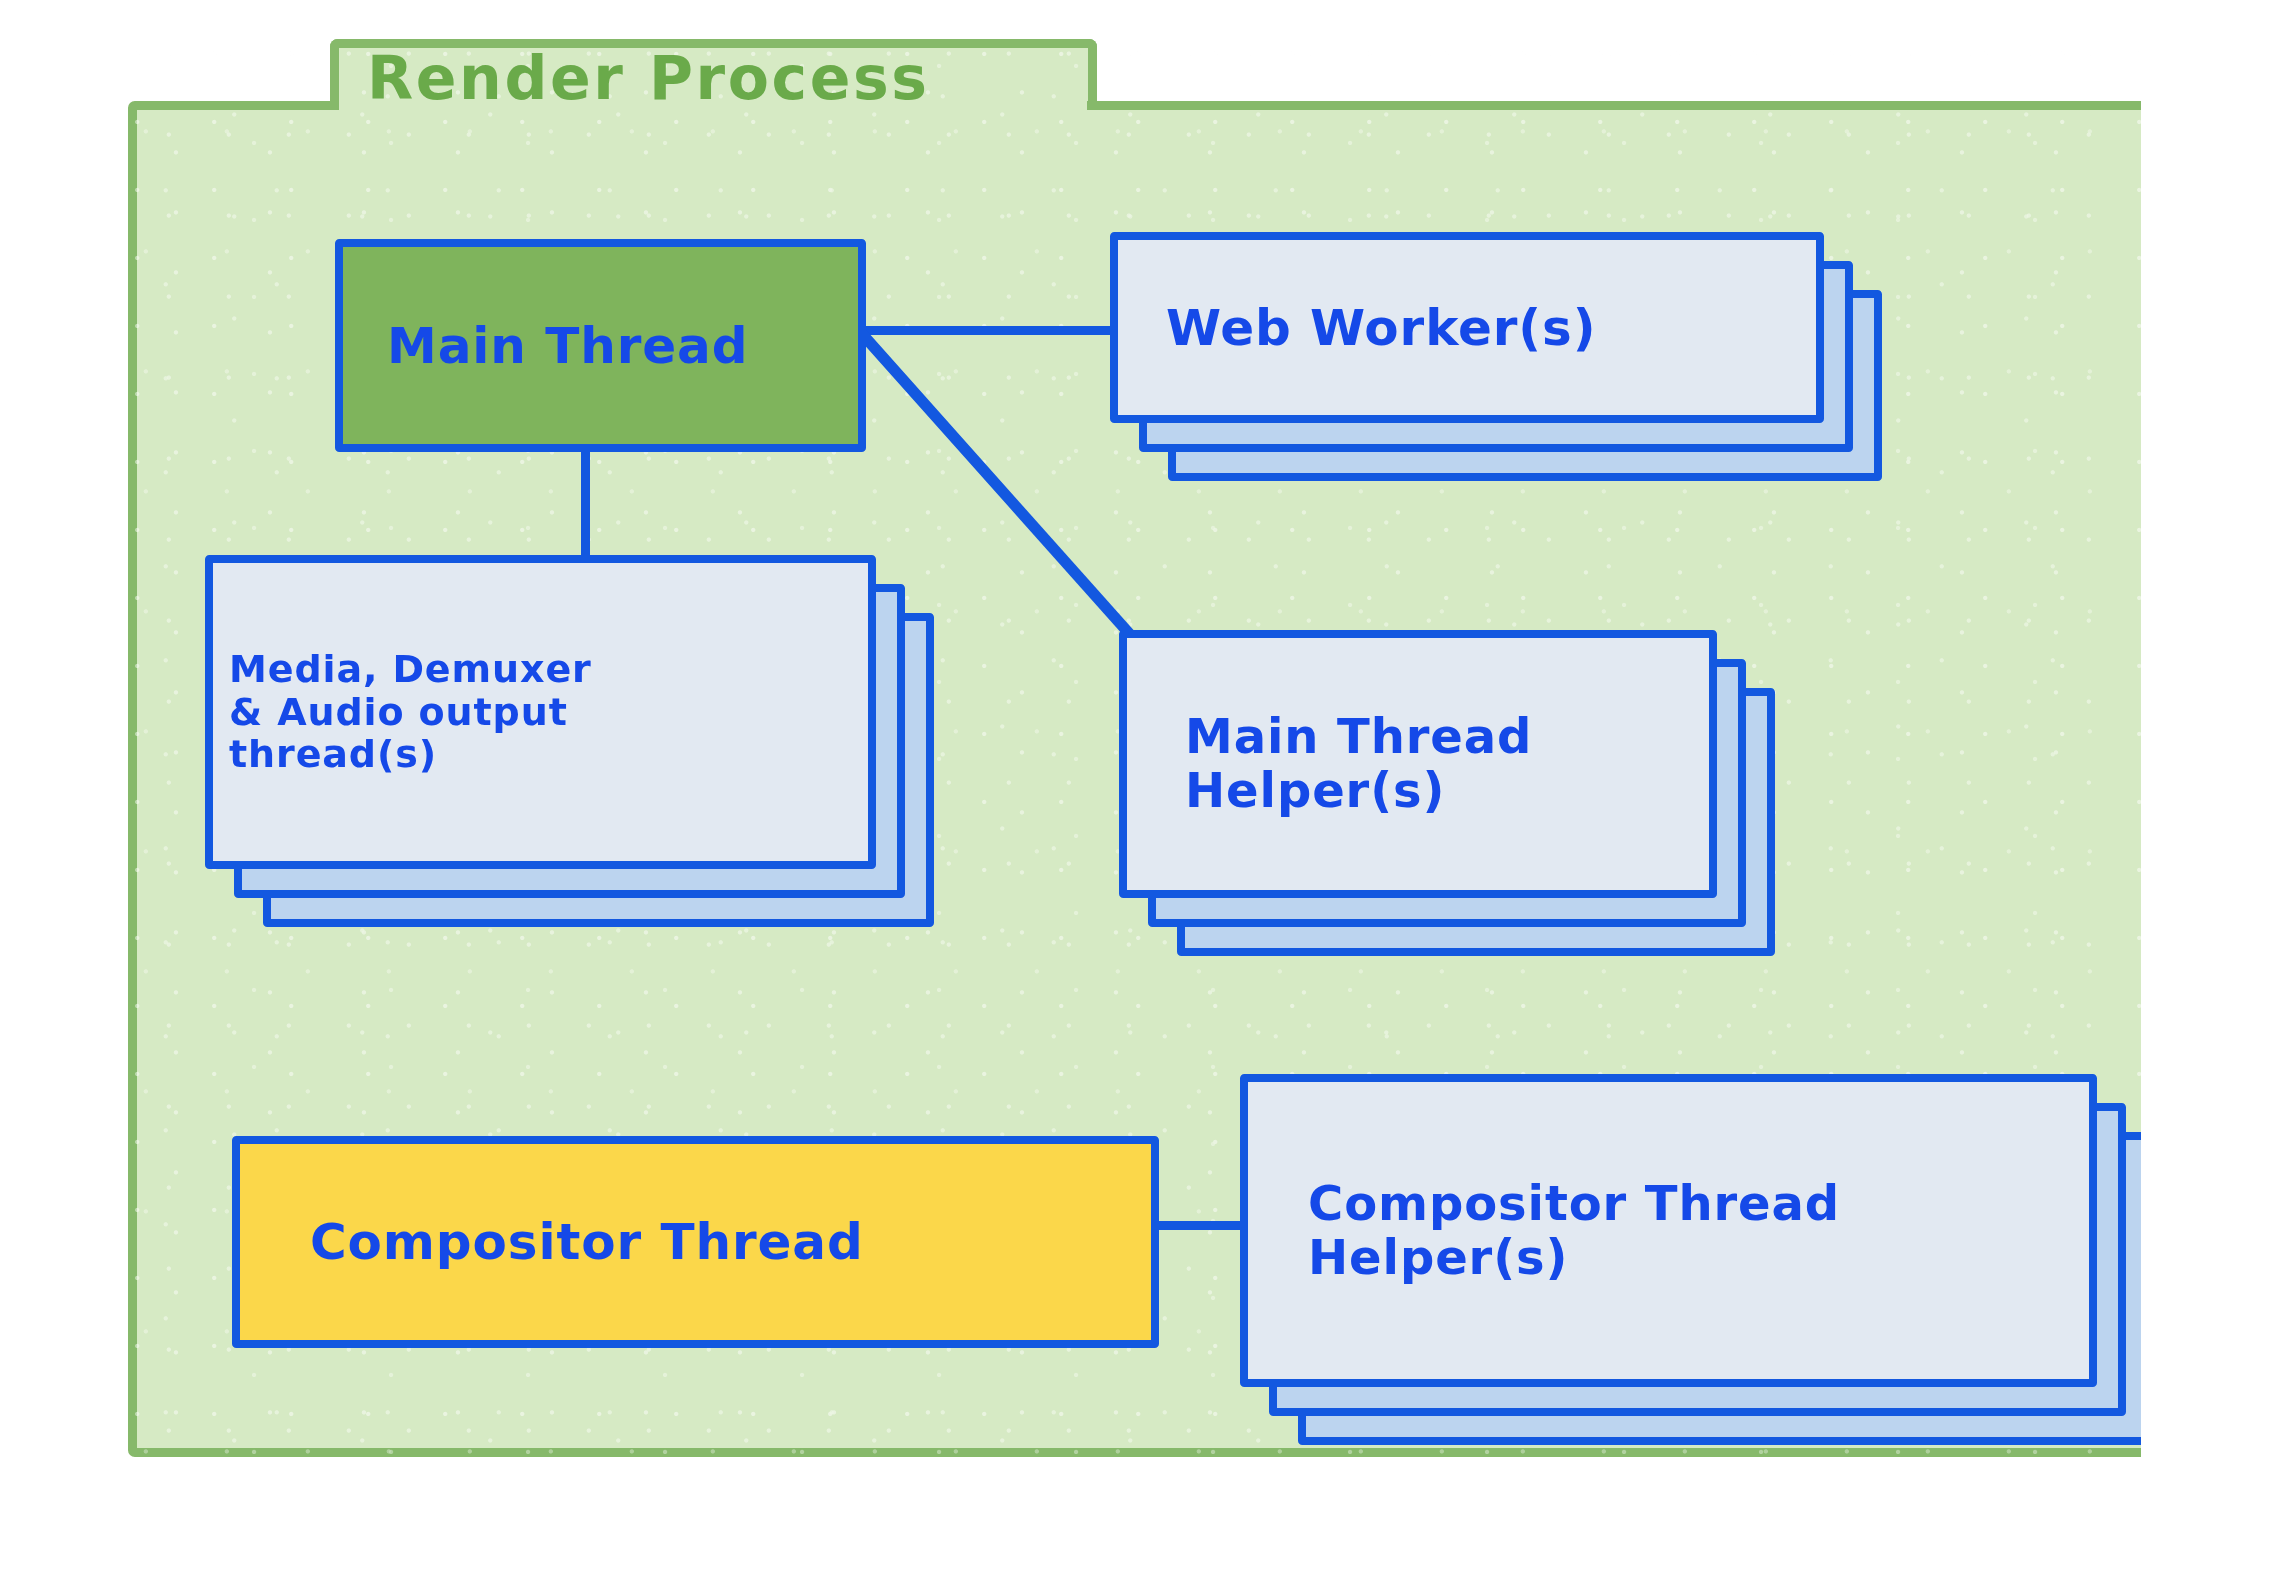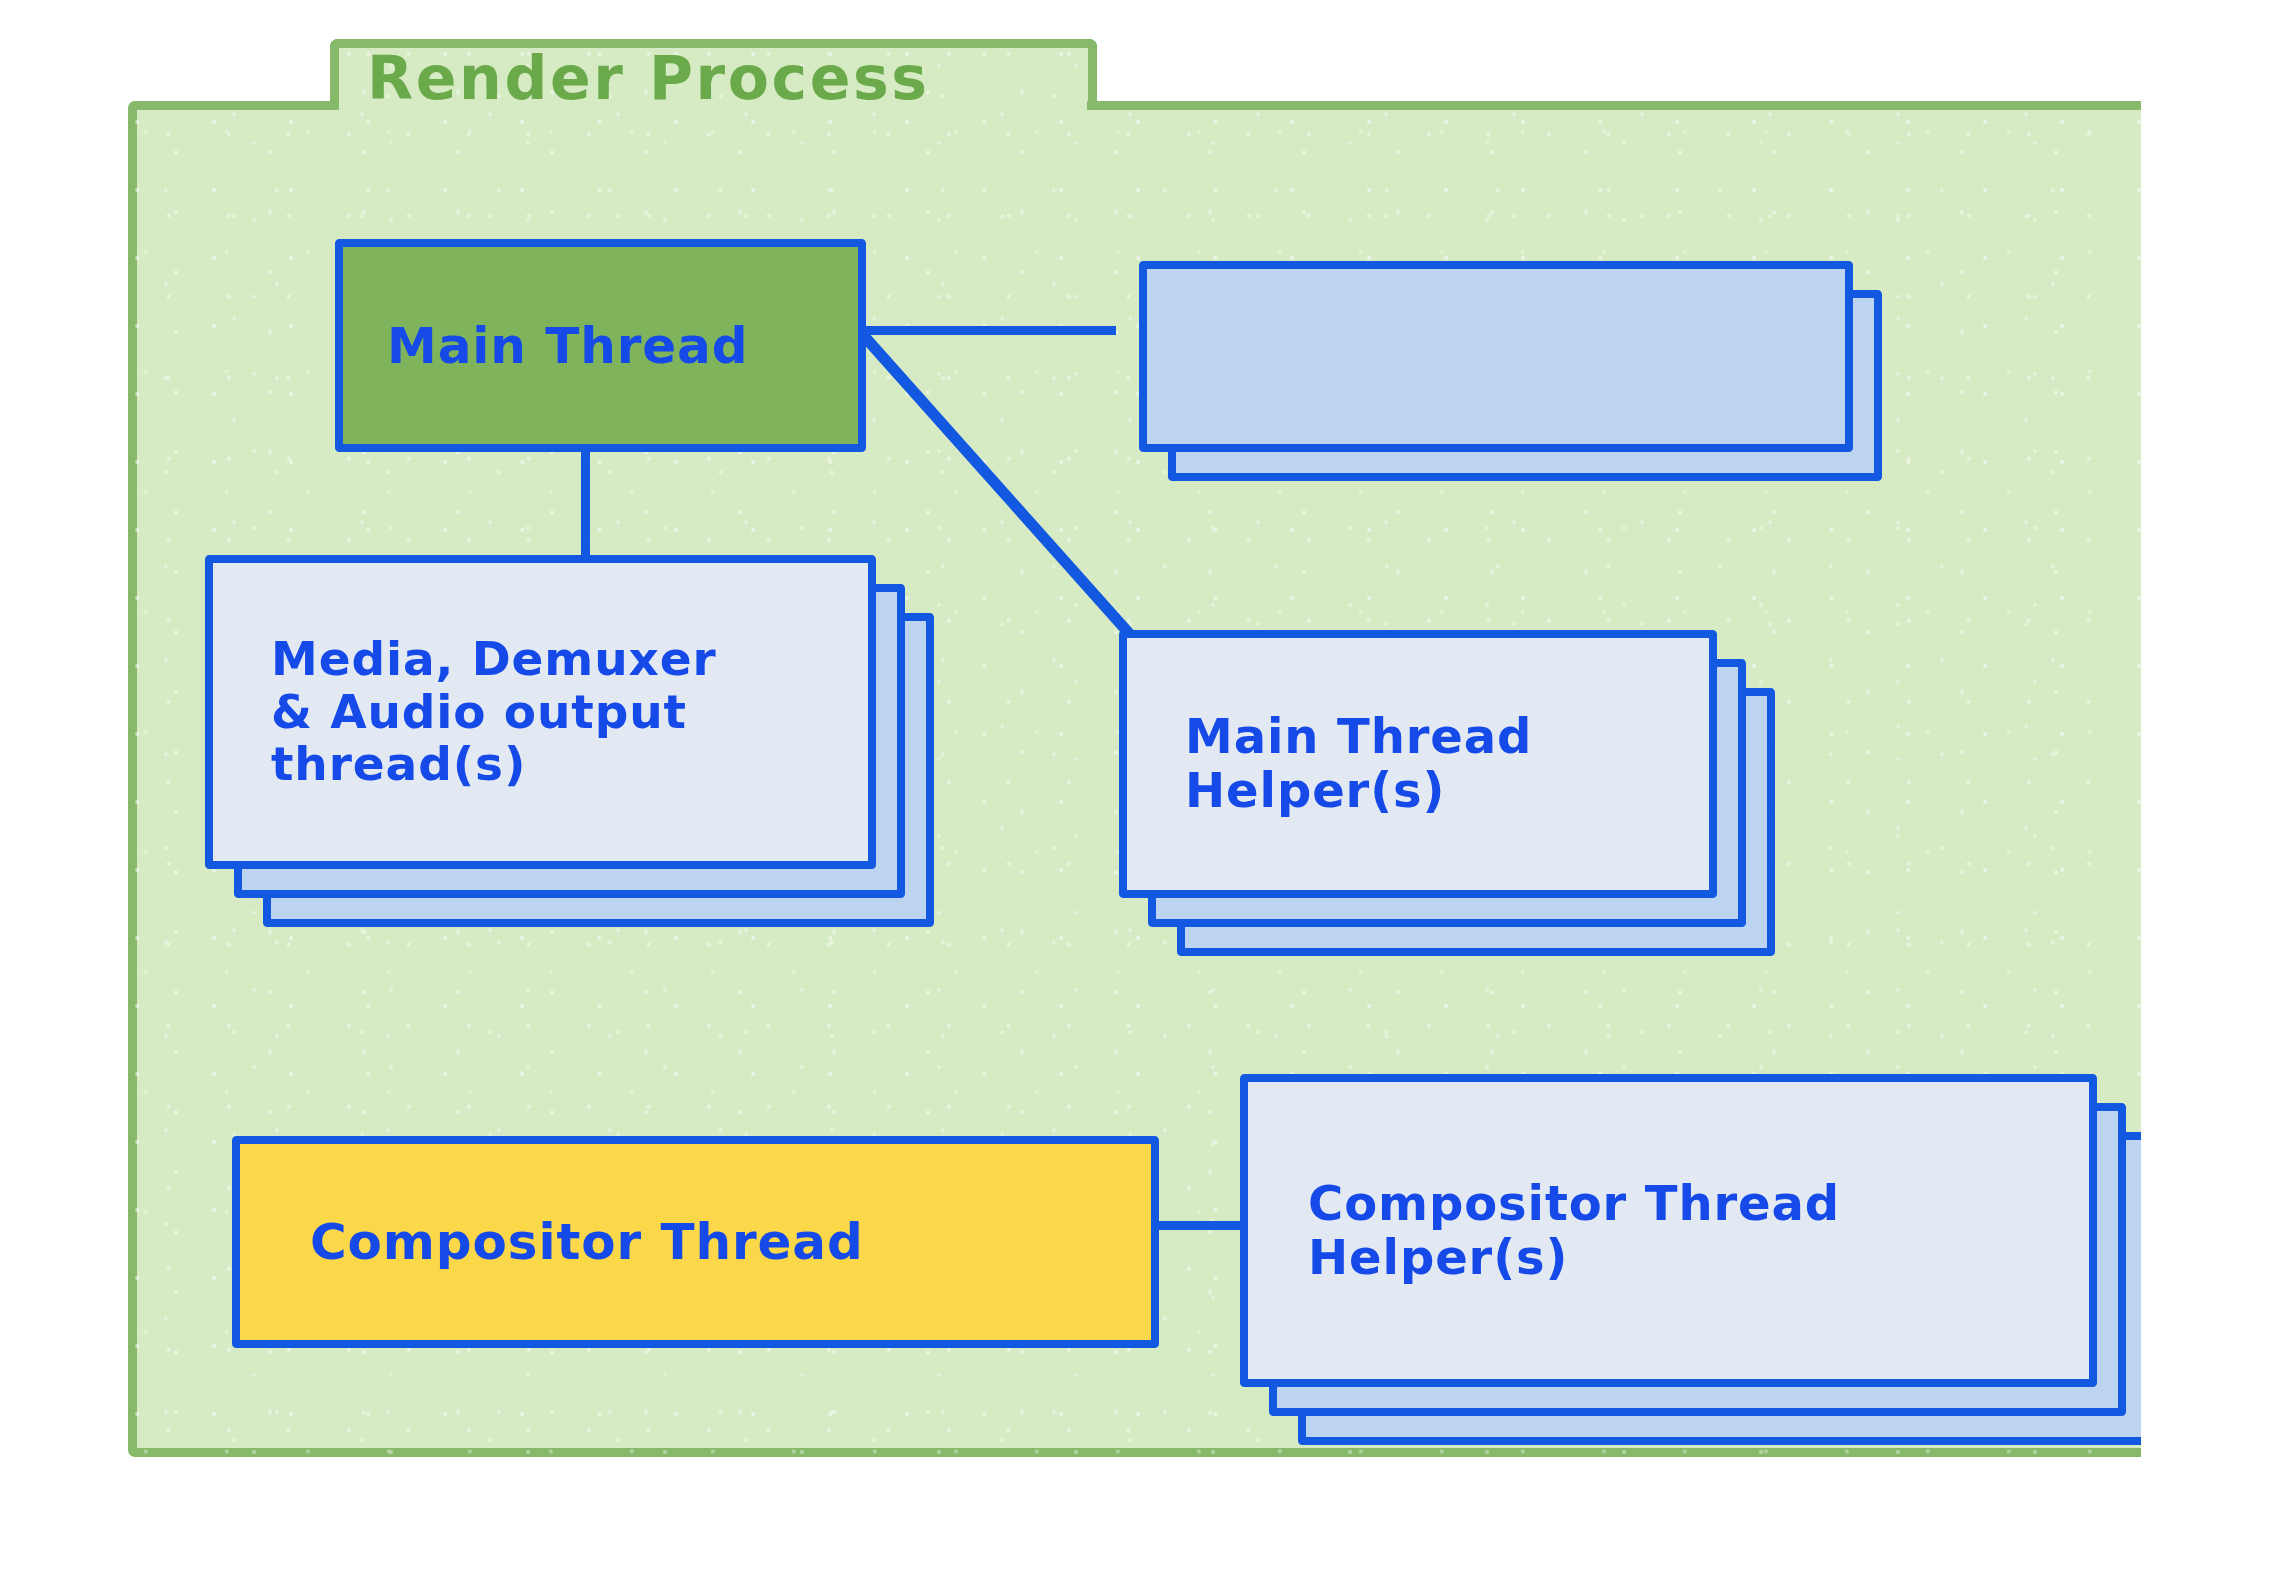--- a/index.html
+++ b/index.html
@@ -144,22 +144,22 @@
     background: #e2e9f2;
     padding-left: 48px;
     font-size: 50px;
   }
   #ww-s1 { left: 1139px; top: 261px; width: 714px; height: 191px; }
   #ww-s2 { left: 1168px; top: 290px; width: 714px; height: 191px; }
 
   #node-media {
     left: 205px; top: 555px; width: 671px; height: 314px;
     background: #e2e9f2;
-    padding-left: 58px;
-    font-size: 47px;
+    padding-left: 16px;
+    font-size: 38px;
   }
   #md-s1 { left: 234px; top: 584px; width: 671px; height: 314px; }
   #md-s2 { left: 263px; top: 613px; width: 671px; height: 314px; }
 
   #node-mt-helper {
     left: 1119px; top: 630px; width: 598px; height: 268px;
     background: #e2e9f2;
     padding-left: 58px;
     font-size: 48px;
   }
@@ -201,20 +201,23 @@
 
   <div class="edge" id="edge-mt-ww"></div>
   <div class="edge" id="edge-mt-media"></div>
   <div class="edge" id="edge-ct-cth"></div>
   <svg class="edge-diagonal" id="edge-mt-mth" viewBox="0 0 340 380">
     <line x1="6" y1="6" x2="334" y2="374" stroke="#1358e0" stroke-width="13" stroke-linecap="square"></line>
   </svg>
 
   <div class="stack-layer back" id="ww-s2"></div>
   <div class="stack-layer" id="ww-s1"></div>
+  <div class="node" id="node-web-worker">
+    <span class="label">Web Worker(s)</span>
+  </div>
 
   <div class="node" id="node-main-thread">
     <span class="label">Main Thread</span>
   </div>
 
   <div class="stack-layer back" id="md-s2"></div>
   <div class="stack-layer" id="md-s1"></div>
   <div class="node" id="node-media">
     <span class="label">Media, Demuxer
 &amp; Audio output

